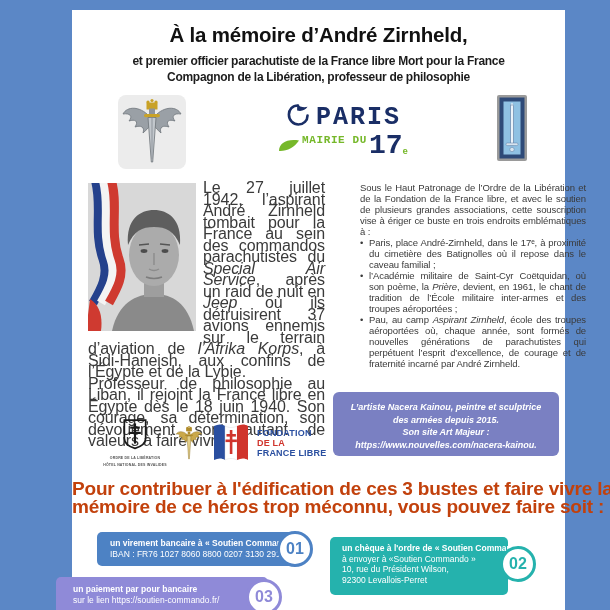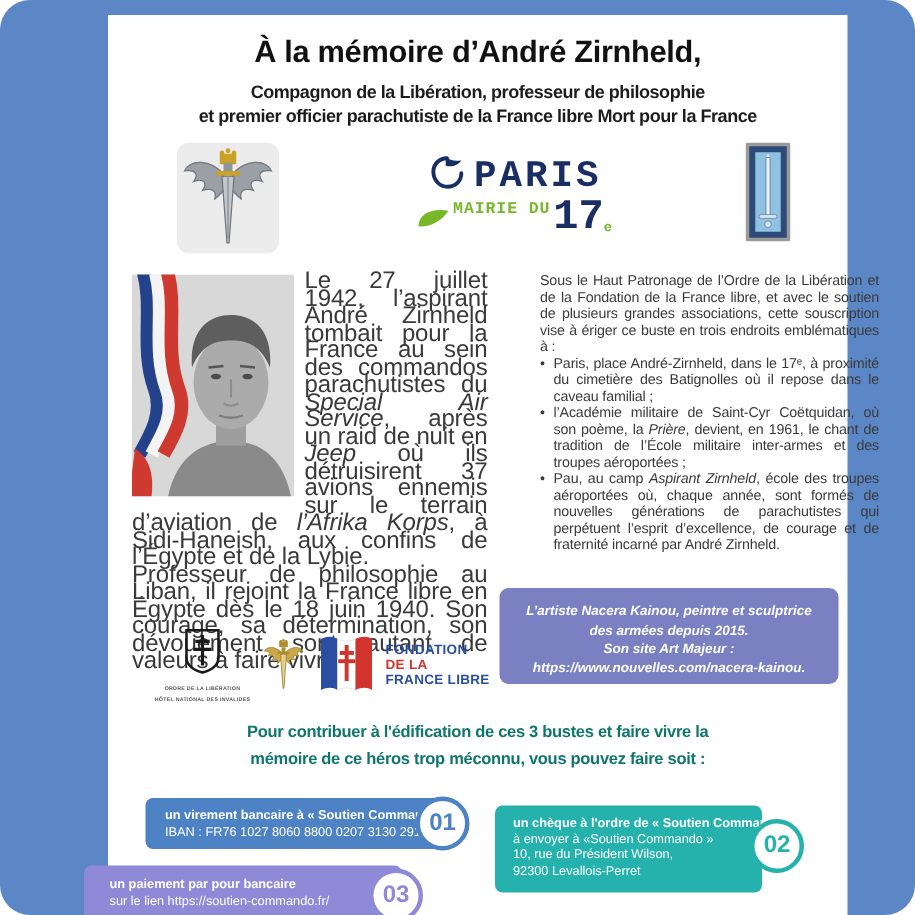--- a/index.html
+++ b/index.html
@@ -1,20 +1,19 @@
 <!DOCTYPE html>
 <html><head>
 <meta charset="utf-8">
 <style>
   html,body{margin:0;padding:0;}
   #canvas{
     position:relative;width:610px;height:610px;overflow:hidden;
     background:#5b87c6;
     font-family:"Liberation Sans",sans-serif;
-    border-radius:20px;
     -webkit-font-smoothing:antialiased;
   }
   .page{position:absolute;left:72px;top:10px;width:493px;height:600px;background:#ffffff;}
 
   
   .title{position:absolute;top:13px;left:0;width:100%;text-align:center;
     font-size:20.5px;font-weight:bold;color:#111;letter-spacing:-0.2px;white-space:nowrap;}
   .subtitle{position:absolute;top:44px;left:0;width:100%;text-align:center;
     font-size:12px;font-weight:bold;color:#1c1c1c;letter-spacing:-0.3px;line-height:15.5px;}
   .subtitle div{white-space:nowrap;}
@@ -50,21 +49,21 @@
   
   .ordre-logo{position:absolute;left:26px;top:408px;width:74px;text-align:center;}
   .ordre-cap{font-size:3.5px;color:#555;letter-spacing:0.2px;line-height:4.5px;margin-top:2px;font-weight:bold;}
   .sas-badge-gold{position:absolute;left:102px;top:408px;}
   .fondation-logo{position:absolute;left:140px;top:412px;display:flex;align-items:center;gap:7px;}
   .fondation-text{font-size:9px;font-weight:bold;line-height:10px;letter-spacing:0.2px;}
   .f-blue{color:#2a4fa0;} .f-red{color:#d0342c;}
 
   
   .cta{position:absolute;top:470px;left:0;width:100%;text-align:center;
-    font-size:11px;font-weight:bold;color:#0f766e;line-height:17.5px;letter-spacing:-0.2px;}
+    font-size:19px;font-weight:bold;color:#c2410c;line-height:17.5px;letter-spacing:-0.2px;}
   .cta div{white-space:nowrap;}
 
   
   .opt{position:absolute;border-radius:5px;color:#ffffff;box-sizing:border-box;}
   .opt .t{font-size:8.5px;font-weight:bold;line-height:10.5px;white-space:nowrap;}
   .opt .d{font-size:8.5px;line-height:10.5px;white-space:nowrap;}
   .opt1{left:25px;top:522px;width:200px;height:34px;background:#4d82c4;padding:6px 0 0 13px;}
   .opt2{left:258px;top:527px;width:178px;height:58px;background:#25b2ad;padding:6px 0 0 12px;}
   .opt3{left:-16px;top:567px;width:212px;height:50px;background:#8f8ad8;padding:7px 0 0 17px;}
   .circ{position:absolute;width:30px;height:30px;border-radius:50%;background:#ffffff;
@@ -75,22 +74,22 @@
   .c3{left:174px;top:569px;border-color:#8f8ad8;color:#8f8ad8;}
 </style>
 </head>
 <body>
 
 <div id="canvas">
   <div class="page">
 
     <div class="title">À la mémoire d’André Zirnheld,</div>
     <div class="subtitle">
+      <div>et premier officier parachutiste de la France libre Mort pour la France</div>
       <div>Compagnon de la Libération, professeur de philosophie</div>
-      <div>et premier officier parachutiste de la France libre Mort pour la France</div>
     </div>
 
     <div class="sas-badge-large">
       <svg width="68" height="74" viewBox="0 0 68 74">
         <rect x="0" y="0" width="68" height="74" rx="8" fill="#ececec"></rect>
         <circle cx="30" cy="7" r="1.6" fill="#c9a227"></circle>
           <circle cx="34" cy="5.5" r="1.6" fill="#c9a227"></circle>
           <circle cx="38" cy="7" r="1.6" fill="#c9a227"></circle>
         <rect x="28.5" y="7.5" width="11" height="7" fill="#c9a227"></rect>
         <path d="M31,21 C22,11 9,11 5,19 C12,18 15,21 11,26 C17,24 21,26 17,32 C23,30 27,32 25,38 C28,35 31,33 32,30 Z" fill="#9aa0a6" stroke="#70767c" stroke-width="0.8"></path>

